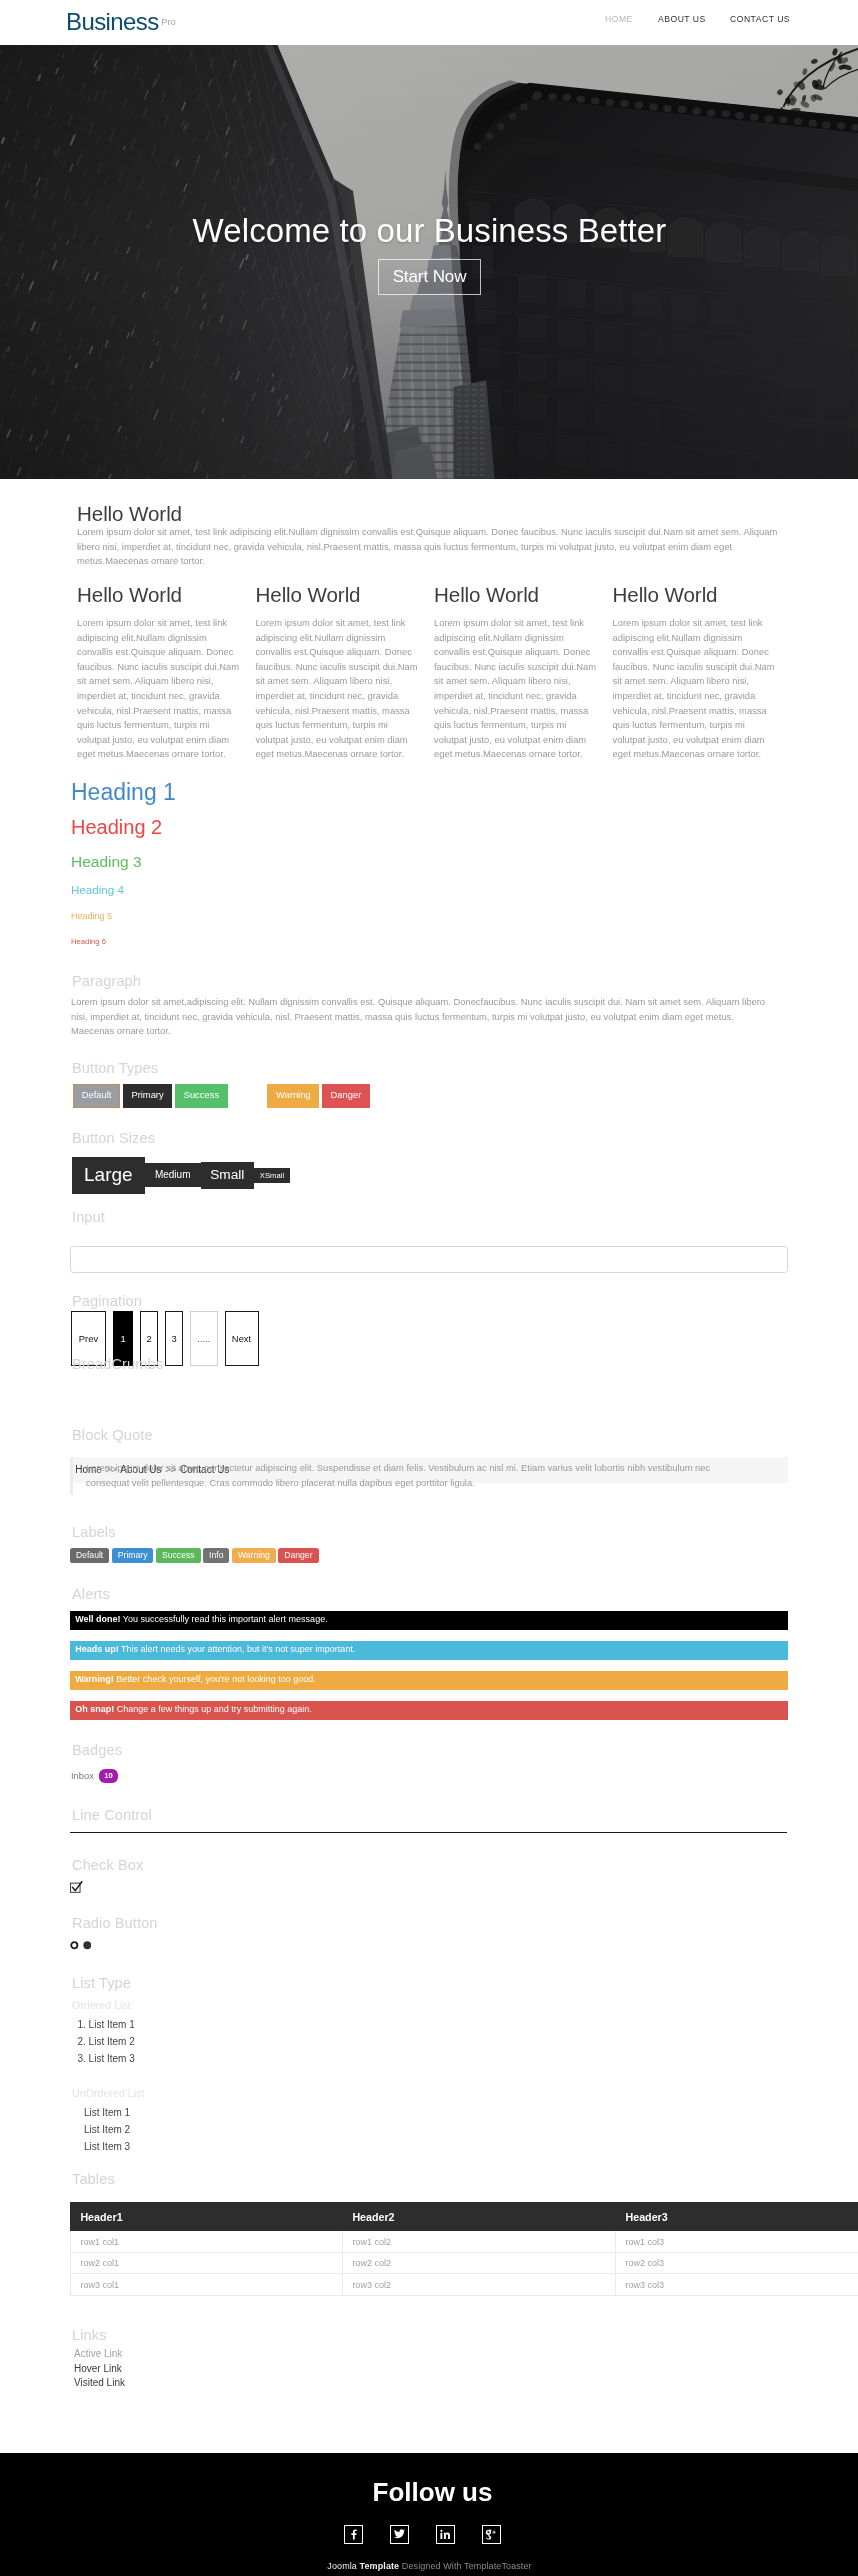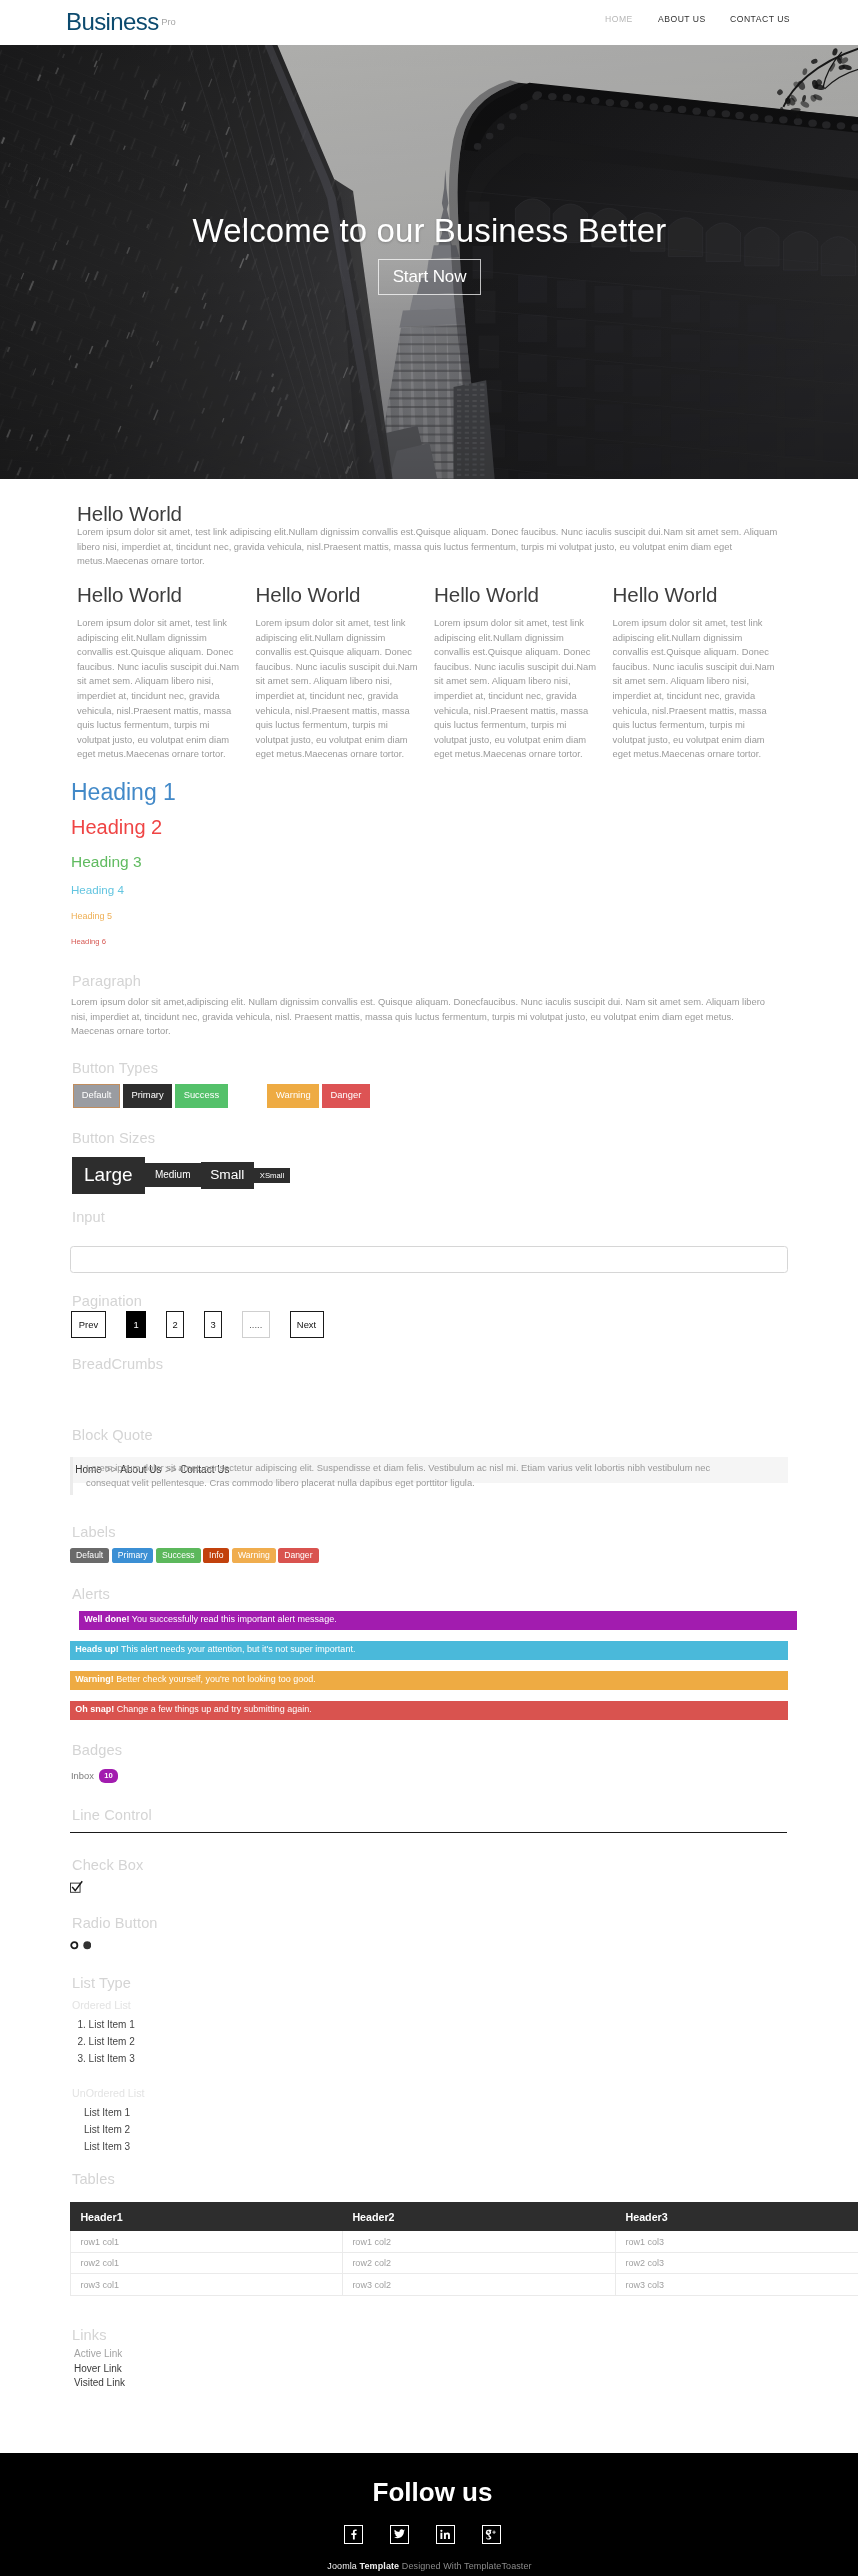--- a/index.html
+++ b/index.html
@@ -71,21 +71,21 @@
   .btn-xs{ font-size:7.7px; padding:2.6px 6px; }
 
   
   .inp{ width:718px; height:27px; border:0.9px solid #d6d6d6; background:#fff;
       border-radius:3.4px; padding:0 7.7px; font-size:9.4px; color:#555;
       font-family:"Liberation Sans", sans-serif; outline:none; box-sizing:border-box;}
 
   
   .pag{ display:flex; }
   .pag a{ border:0.9px solid #1a1a1a; background:#fff; color:#111; font-size:9.4px;
-      padding:6px 0; text-decoration:none; margin-right:20px; width:18px; text-align:center;
+      padding:20px 0; text-decoration:none; margin-right:7px; width:18px; text-align:center;
       line-height:1.4; box-sizing:border-box;}
   .pag a.active{ background:#000; color:#fff; border-color:#000; width:20px;}
   .pag a.dots{ border-color:#cfcfcf; color:#555; width:27.5px;}
   .pag a.pv{ width:35px;} .pag a.nx{ width:34px;}
 
   
   .crumbs{ background:#f5f5f5; padding:6.9px 5.2px 7.7px; font-size:10px; color:#2e2e2e; width:718px;
       box-sizing:border-box;}
   .crumbs a{ color:#333; text-decoration:none;}
   .crumbs .sep{ color:#909090; margin:0 3.4px; }
@@ -528,27 +528,27 @@
   <div class="abs sec-title" style="top:1427px">Block Quote</div>
   <blockquote class="abs bq" style="top:1457px;left:70px">
     <p>Lorem ipsum dolor sit amet, consectetur adipiscing elit. Suspendisse et diam felis. Vestibulum ac nisl mi. Etiam varius velit lobortis nibh vestibulum nec consequat velit pellentesque. Cras commodo libero placerat nulla dapibus eget porttitor ligula.</p>
   </blockquote>
 
   <div class="abs sec-title" style="top:1524px">Labels</div>
   <div class="abs labels" style="top:1548px;left:70px">
     <span class="lbl" style="background:#6a6a6a">Default</span>
     <span class="lbl" style="background:#3b8fd4">Primary</span>
     <span class="lbl" style="background:#5cb85c">Success</span>
-    <span class="lbl" style="background:#c2410c">Info</span>
+    <span class="lbl" style="background:#737373">Info</span>
     <span class="lbl" style="background:#f0ad4e">Warning</span>
     <span class="lbl" style="background:#d9534f">Danger</span>
   </div>
 
   <div class="abs sec-title" style="top:1586px">Alerts</div>
-  <div class="abs alert" style="top:1611px;left:79px;background:#a21caf"><b>Well done!</b><span> You successfully read this important alert message.</span></div>
+  <div class="abs alert" style="top:1611px;left:70px;background:#000000"><b>Well done!</b><span> You successfully read this important alert message.</span></div>
   <div class="abs alert" style="top:1641px;left:70px;background:#4ab9da"><b>Heads up!</b><span> This alert needs your attention, but it's not super important.</span></div>
   <div class="abs alert" style="top:1671px;left:70px;background:#eeab43"><b>Warning!</b><span> Better check yourself, you're not looking too good.</span></div>
   <div class="abs alert" style="top:1701px;left:70px;background:#d9534f"><b>Oh snap!</b><span> Change a few things up and try submitting again.</span></div>
 
   <div class="abs sec-title" style="top:1742px">Badges</div>
   <div class="abs badge-row" style="top:1769px;left:71px">
     <span>Inbox</span>
     <span class="badge">10</span>
   </div>
 

